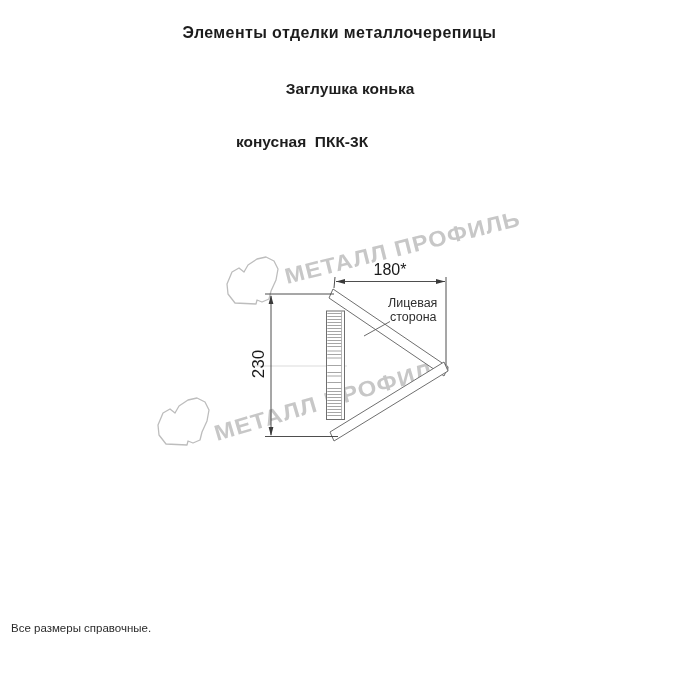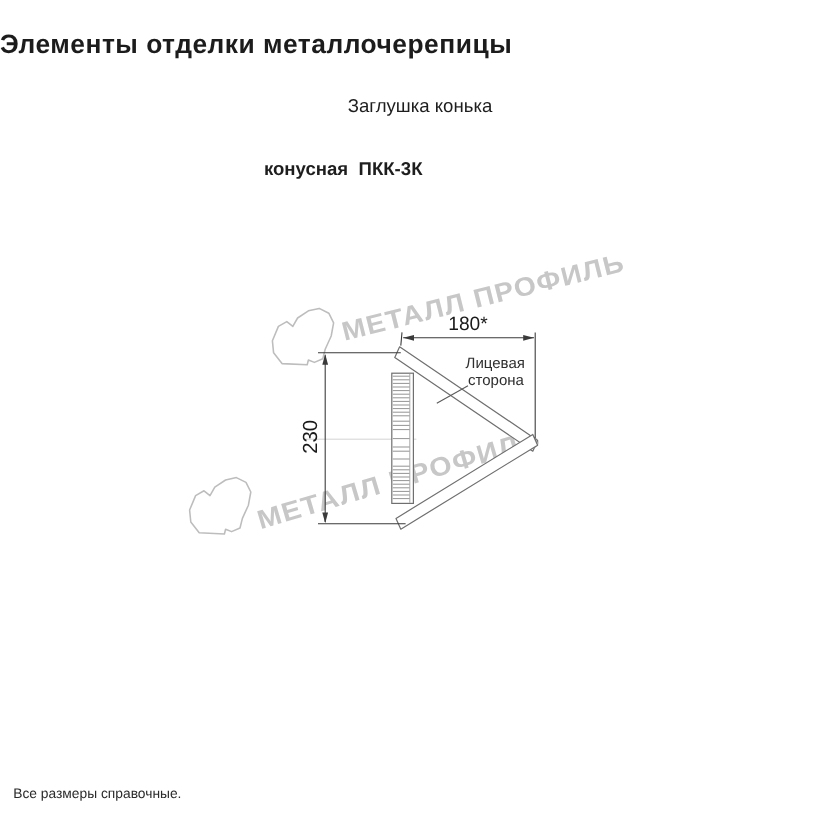--- a/index.html
+++ b/index.html
@@ -1,39 +1,39 @@
 <!DOCTYPE html>
 <html><head>
 <meta charset="utf-8">
 <style>
   html,body{margin:0;padding:0;}
   body{
     width:700px;height:700px;position:relative;background:#ffffff;
     font-family:"Liberation Sans", sans-serif;overflow:hidden;
   }
   .page-title{
-    position:absolute;left:0;top:24px;width:679px;
-    font-size:22px;font-weight:bold;letter-spacing:0.4px;color:#1c1c1c;
+    position:absolute;left:0;top:24px;width:679px;text-align:center;
+    font-size:16px;font-weight:bold;letter-spacing:0.4px;color:#1c1c1c;
   }
   .product-block{
     position:absolute;left:0;top:79px;width:700px;text-align:center;
-    font-size:15.5px;font-weight:normal;color:#1e1e1e;line-height:20px;
+    font-size:15.5px;font-weight:bold;color:#1e1e1e;line-height:20px;
   }
   .product-type{
-    position:absolute;left:0;top:133px;width:572px;text-align:center;
+    position:absolute;left:16px;top:133px;width:572px;text-align:center;
     font-size:15.5px;font-weight:bold;color:#1e1e1e;white-space:pre;
   }
   svg.drawing{position:absolute;left:0;top:0;}
   .wm-text{
     font-size:22px;font-weight:bold;letter-spacing:1px;
   }
   .dim-text{font-size:16px;fill:#1a1a1a;}
   .face-text{font-size:12.5px;fill:#2e2e2e;}
   .footer{
-    position:absolute;left:11px;top:654px;
+    position:absolute;left:11px;top:620px;
     font-size:11.5px;line-height:16.5px;color:#2b2b2b;
   }
 </style>
 </head>
 <body>
 
 <div class="page-title">Элементы отделки металлочерепицы</div>
 
 <div class="product-block">
   <div>Заглушка конька</div>

